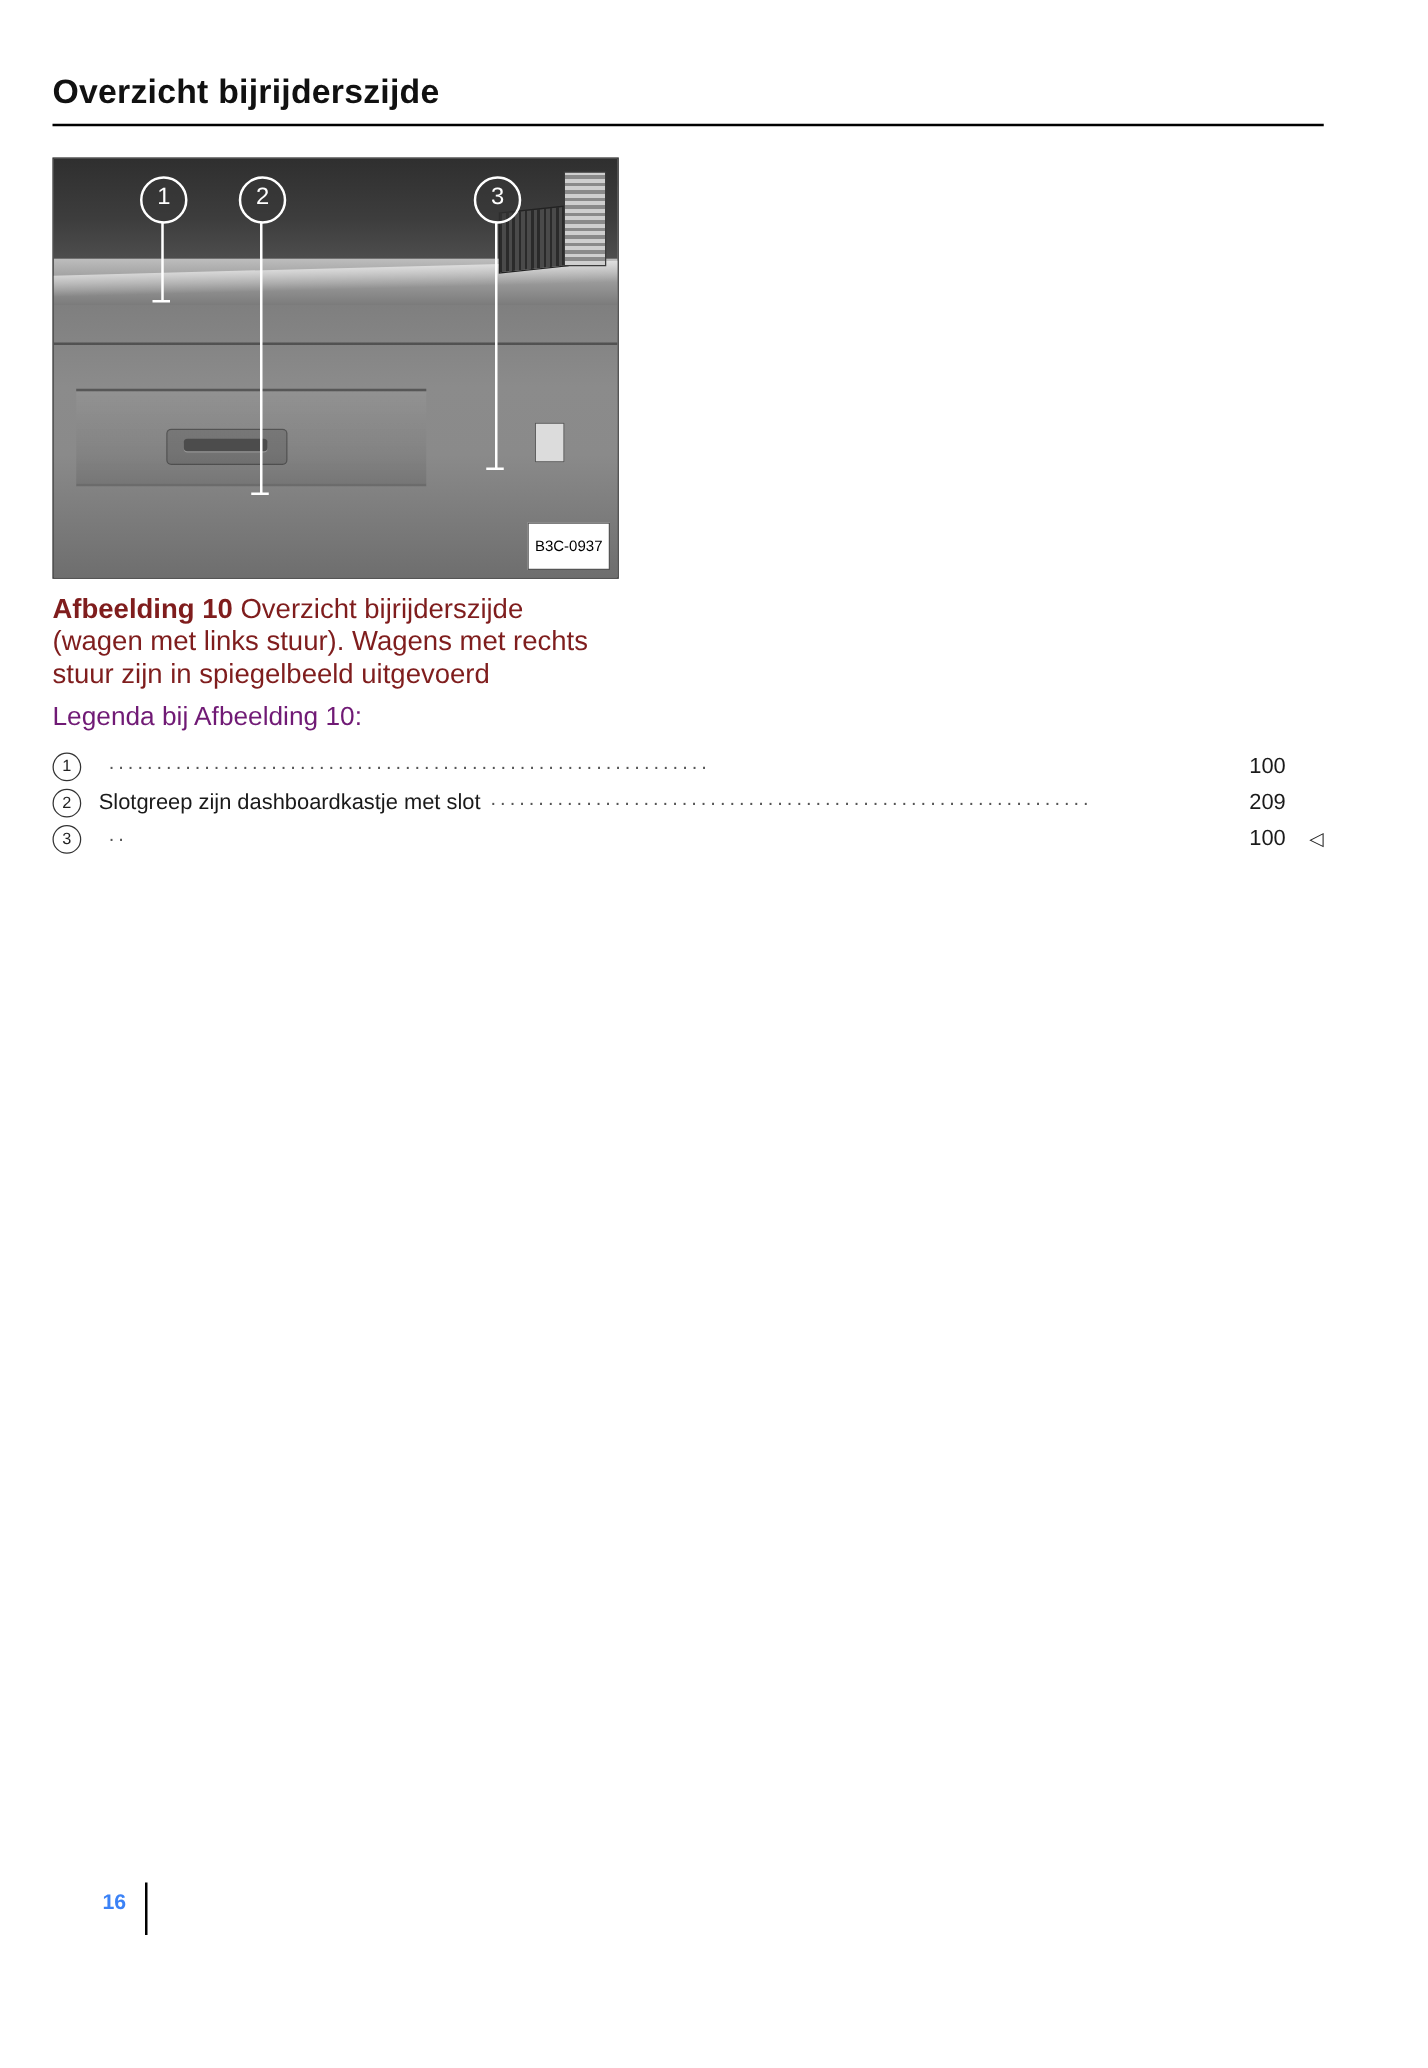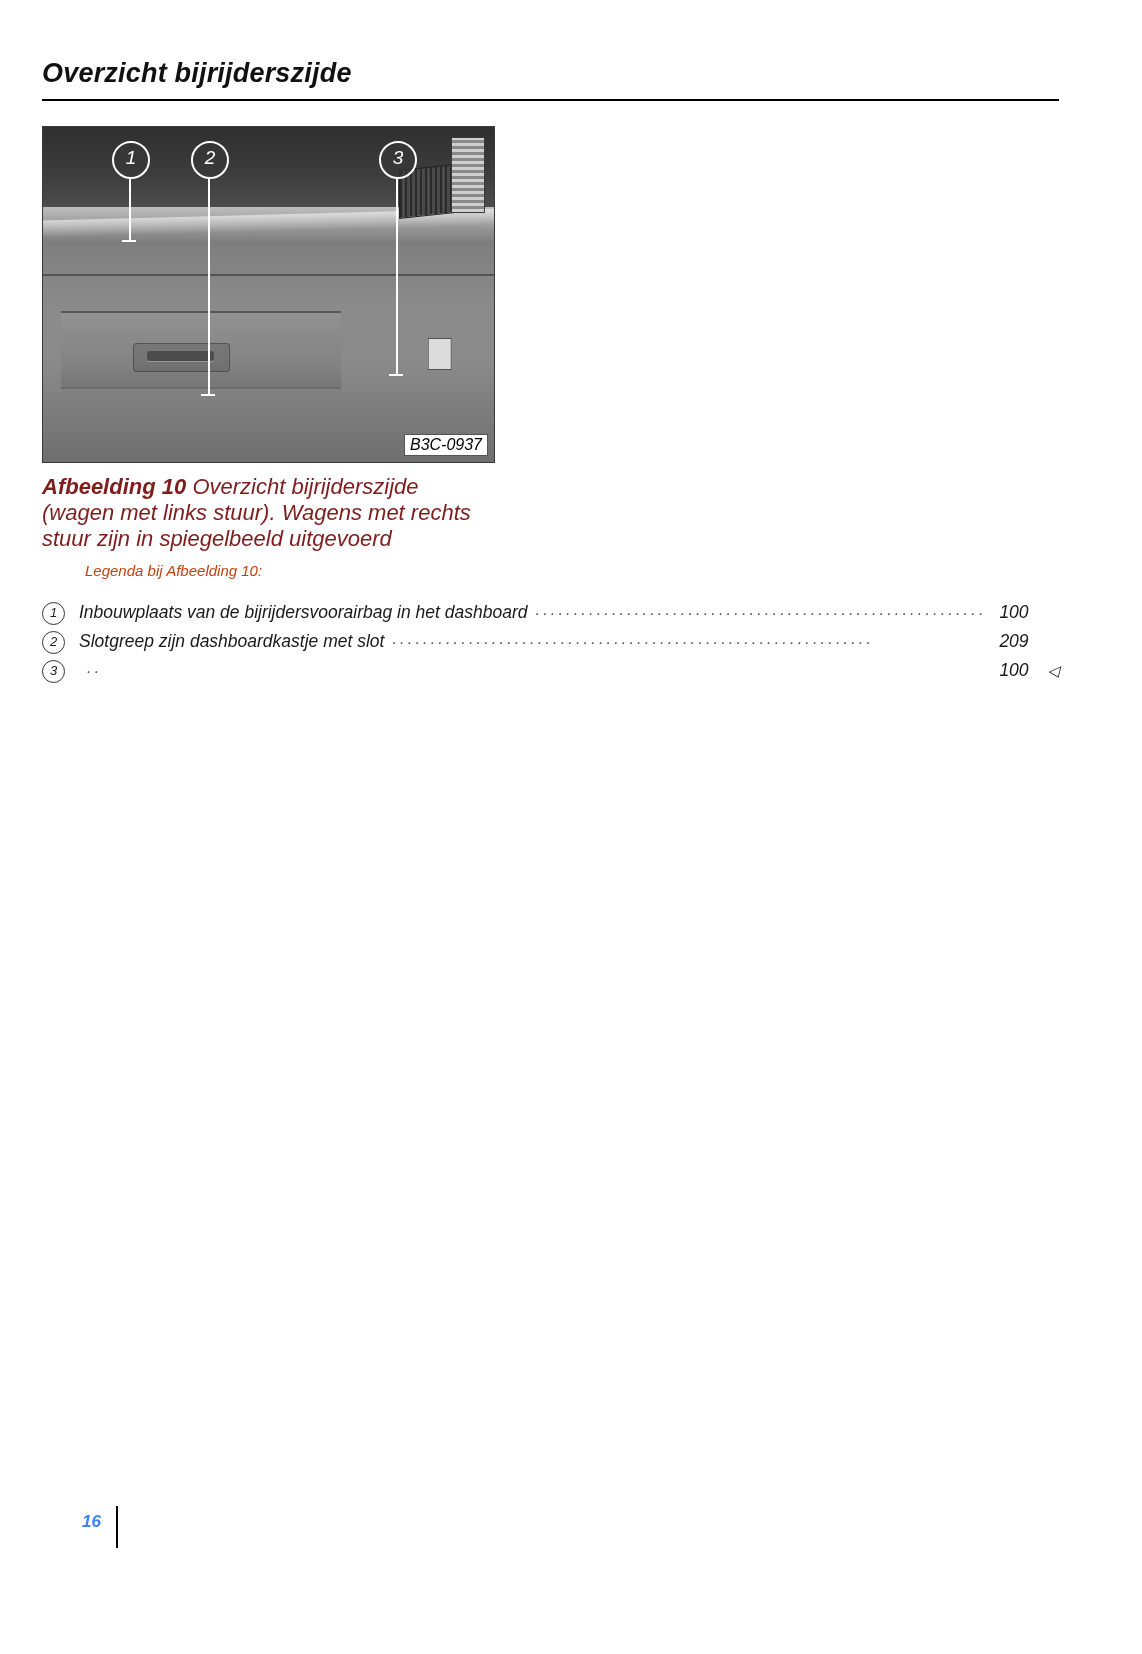--- a/index.html
+++ b/index.html
@@ -10,21 +10,20 @@
   body {
     font-family: "Liberation Sans", sans-serif;
     color: #000000;
   }
   .page {
     position: relative;
     width: 1142px;
     height: 1548px;
     background: #ffffff;
     overflow: hidden;
-    font-style: italic;
   }
   .content {
     position: absolute;
     left: 40px;
     top: 0;
     width: 1020px;
     height: 1654px;
   }
   
   .page-title {
@@ -176,43 +175,42 @@
     height: 2px;
     background: #ffffff;
   }
   .photo-code {
     position: absolute;
     right: 6px;
     bottom: 6px;
     background: #ffffff;
     color: #000000;
     border: 1px solid #555;
-    font-size: 16px;
-    padding: 1px 5px;
+    font-size: 12px;
+    padding: 11px 5px;
     font-family: "Liberation Sans", sans-serif;
   }
   
   .caption {
     position: absolute;
     left: 2px;
     top: 474px;
     width: 450px;
     font-size: 22px;
     line-height: 26px;
     color: #7f1d1d;
   }
   .caption b { font-weight: bold; }
   
   .legend-intro {
     position: absolute;
     left: 2px;
     top: 562px;
-    font-size: 15px;
-    color: #c2410c;
-    margin-left: 43px;
+    font-size: 21px;
+    color: #701a75;
   }
   
   .legend {
     position: absolute;
     left: 2px;
     top: 602px;
     width: 1017px;
   }
   .legend-row {
     position: relative;
@@ -323,21 +321,20 @@
       <b>Afbeelding 10</b>
       <span>Overzicht bijrijderszijde (wagen met links stuur). Wagens met rechts stuur zijn in spiegelbeeld uitgevoerd</span>
     </div>
 
     <div class="legend-intro">Legenda bij Afbeelding 10:</div>
 
     <div class="legend">
 
       <div class="legend-row">
         <div class="legend-num">1</div>
-        <div class="legend-text">Inbouwplaats van de bijrijdersvoorairbag in het dashboard</div>
         <div class="legend-dots">...............................................................</div>
         <div class="legend-page">100</div>
         <div class="legend-arrow"></div>
       </div>
 
       <div class="legend-row">
         <div class="legend-num">2</div>
         <div class="legend-text">Slotgreep zijn dashboardkastje met slot</div>
         <div class="legend-dots">...............................................................</div>
         <div class="legend-page">209</div>

